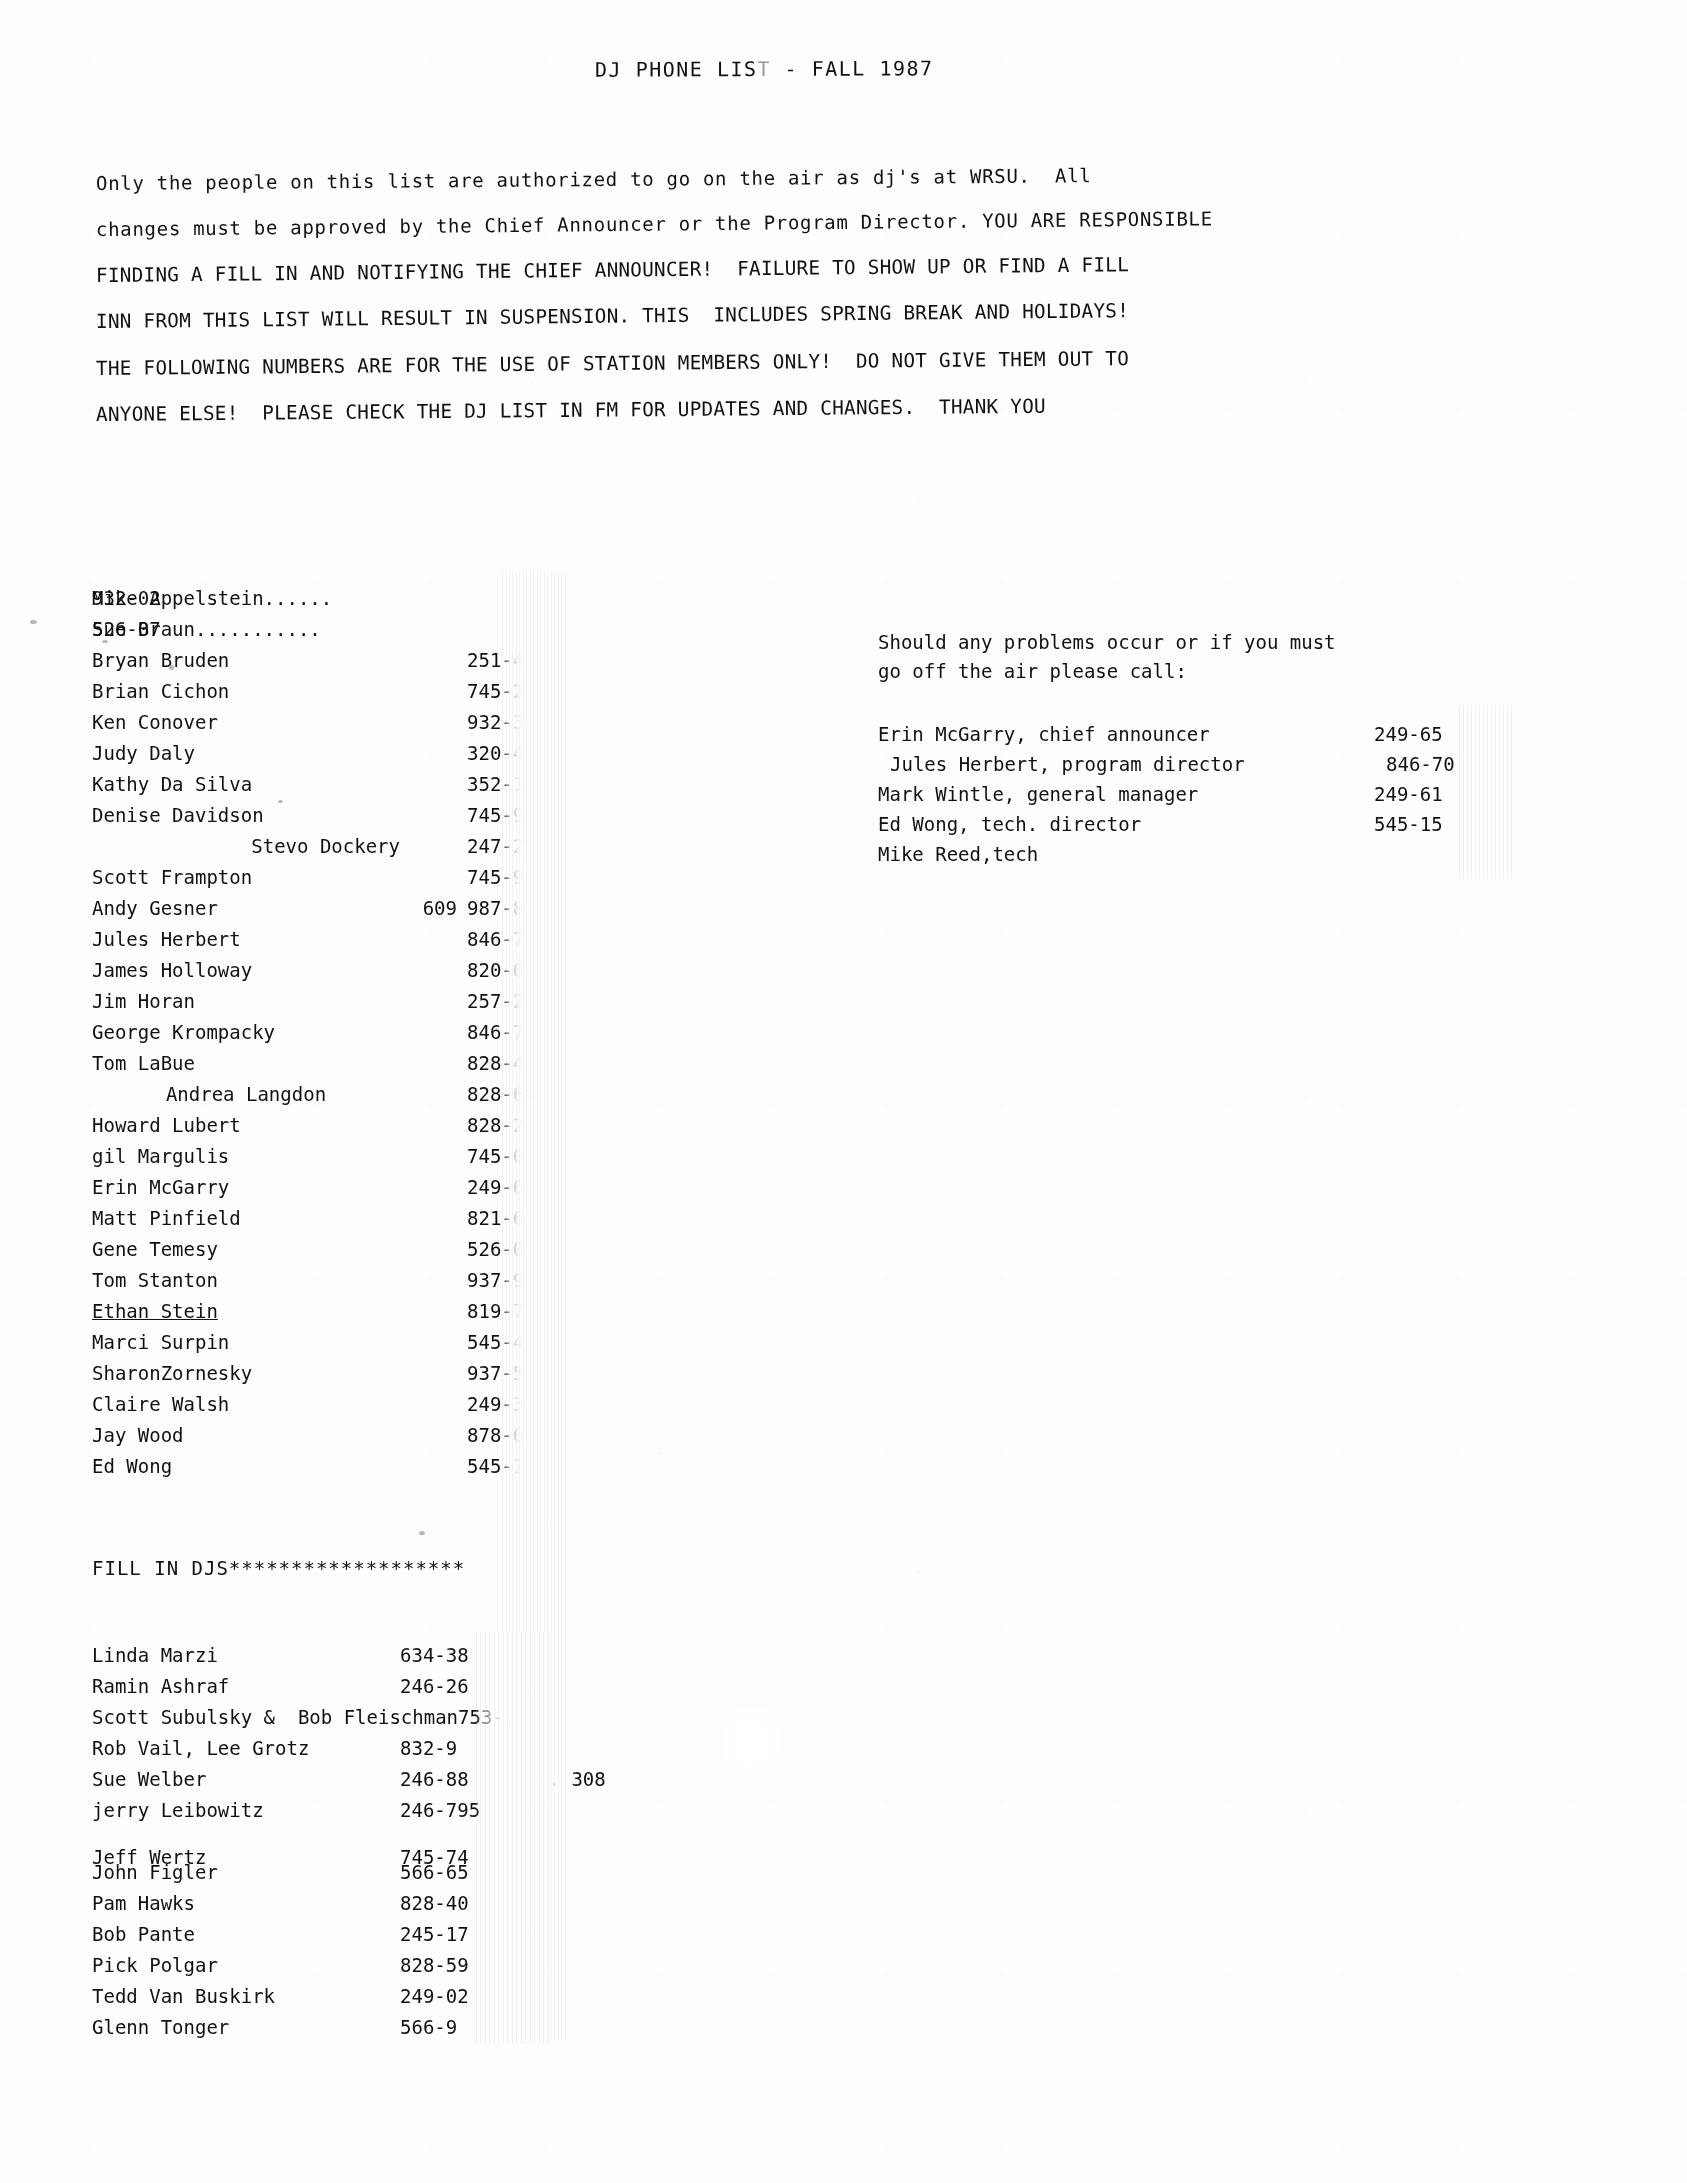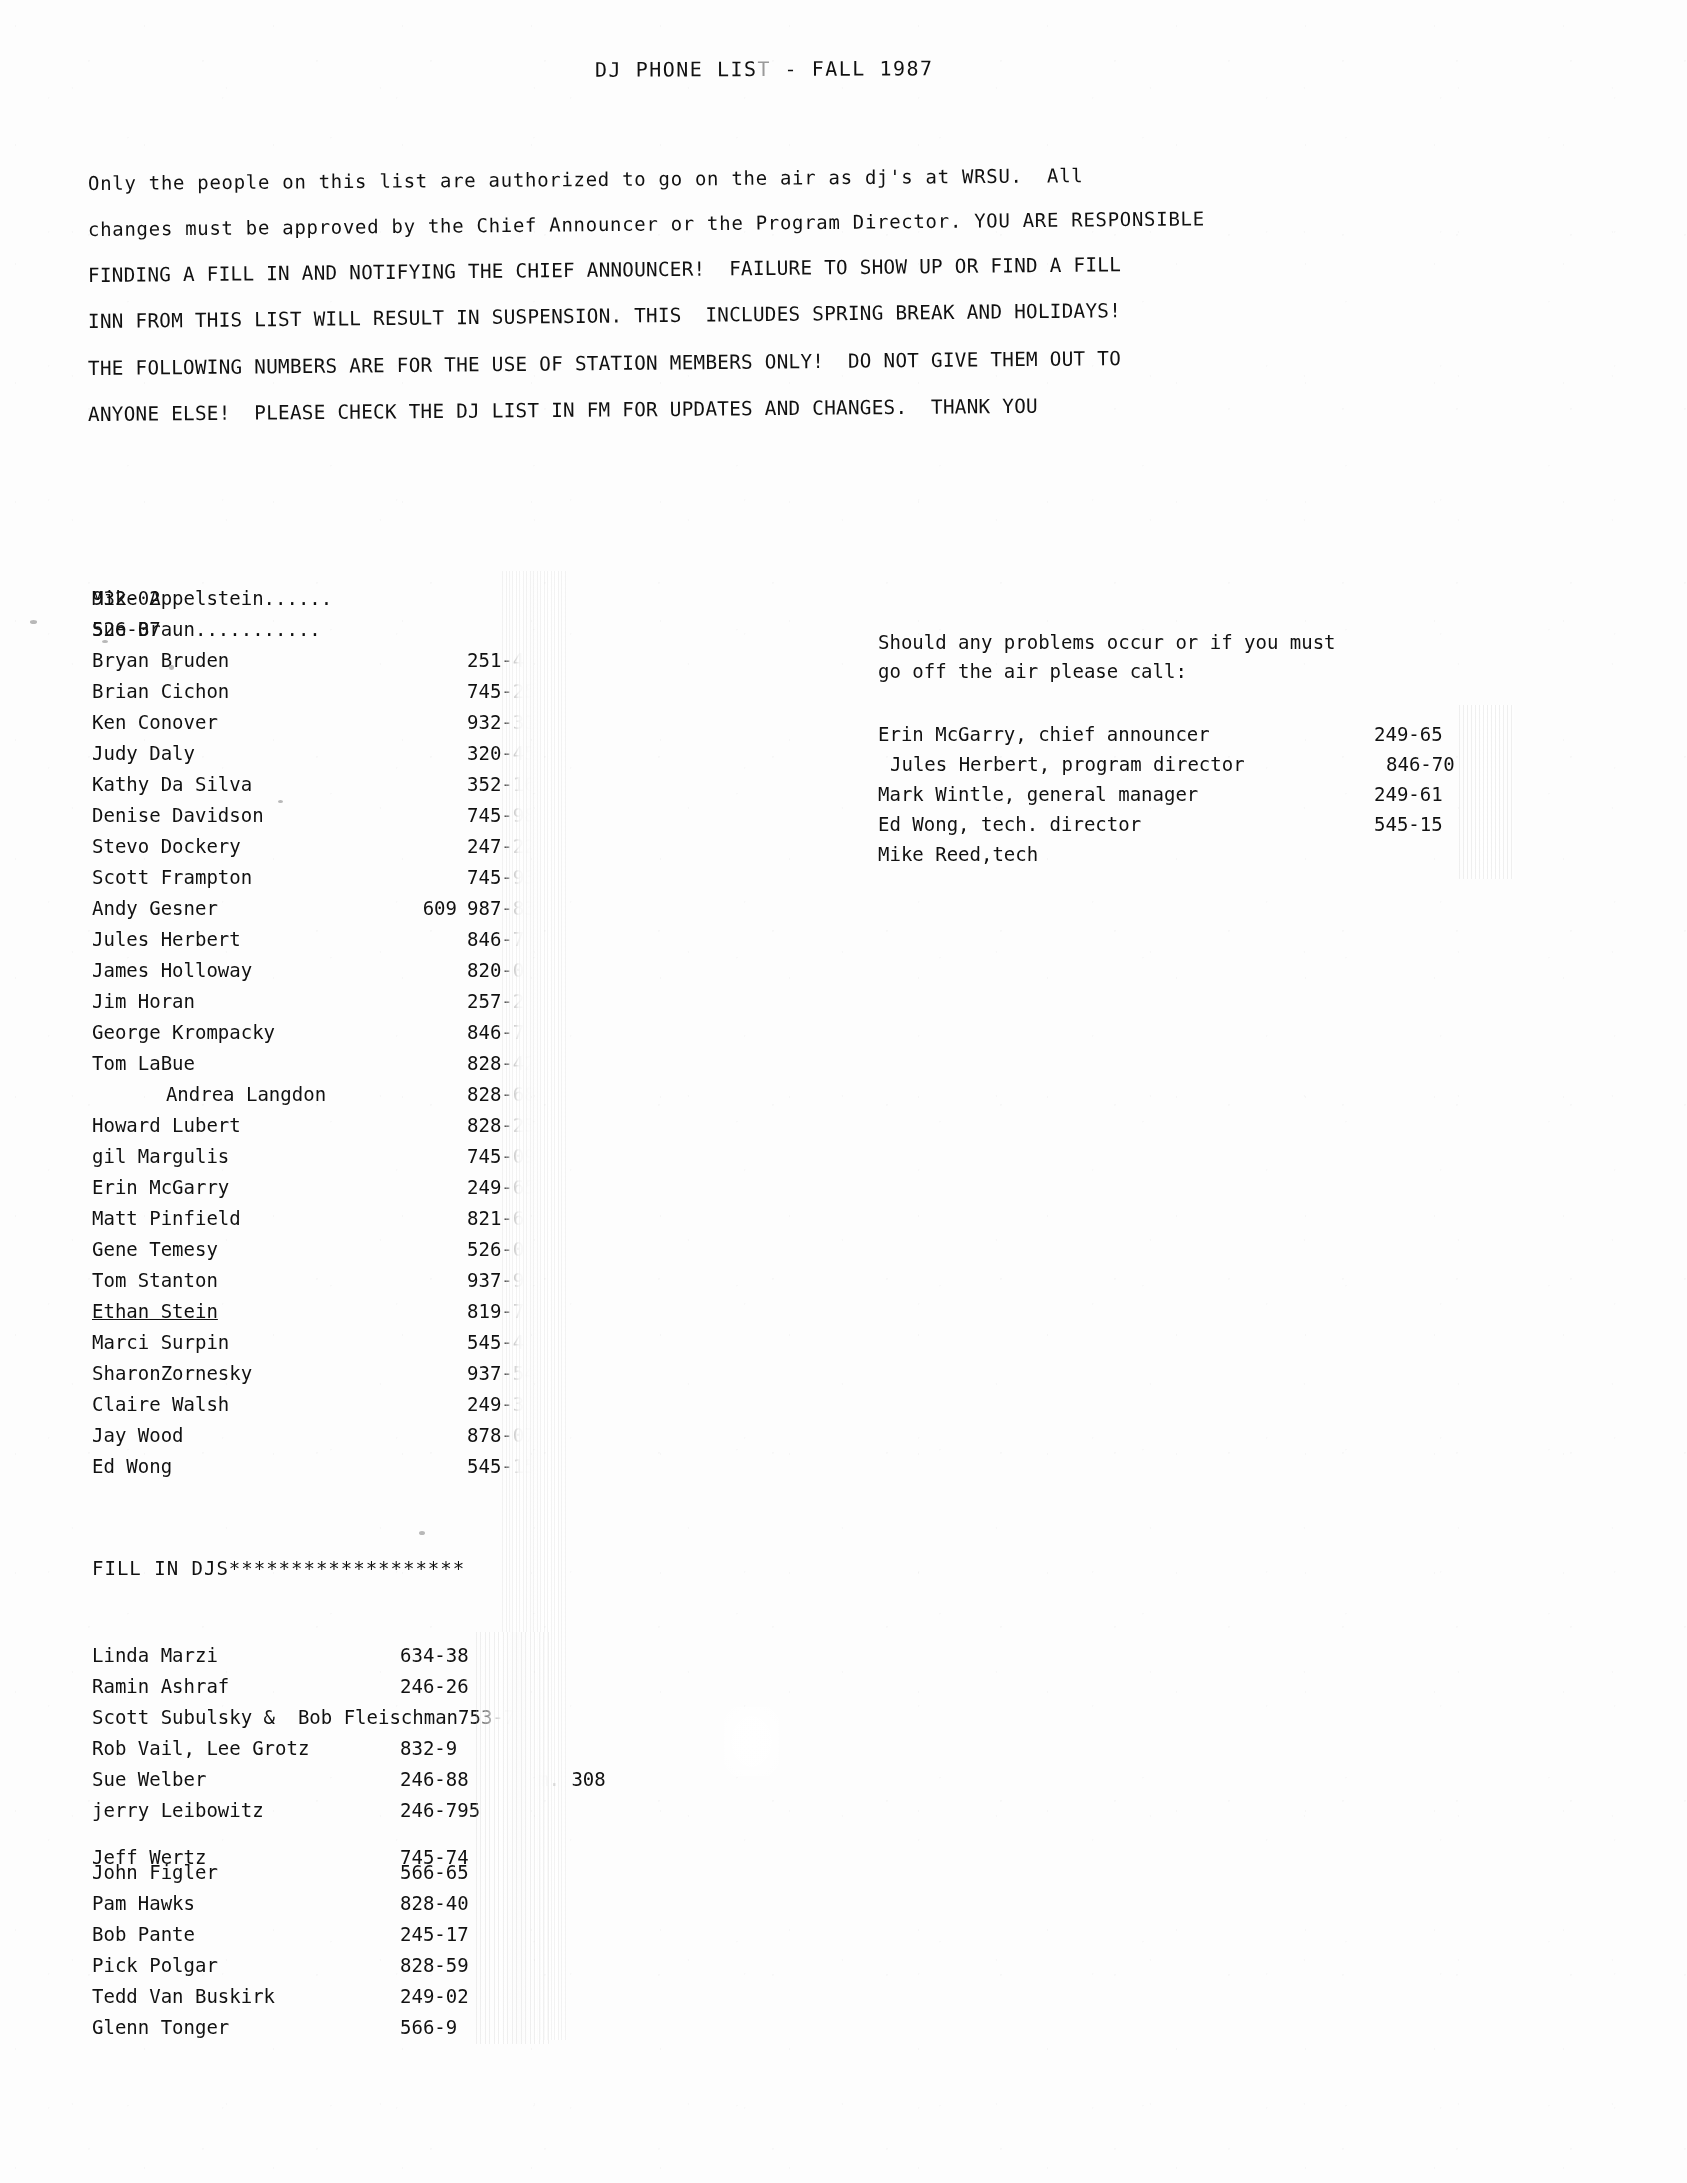--- a/index.html
+++ b/index.html
@@ -49,21 +49,21 @@
     font-size: 20px;
     letter-spacing: 1.5px;
     white-space: pre;
     transform: rotate(-0.25deg);
     z-index: 2;
   }
   .title .faded { color: #9a9a9a; }
 
   .intro {
     position: absolute;
-    left: 88px;
+    left: 96px;
     top: 174px;
     width: 1518px;
     z-index: 2;
   }
   .intro .ln {
     display: block;
     white-space: pre;
     font-size: 19px;
     line-height: 1;
     margin-bottom: 27px;
@@ -255,21 +255,21 @@
 
   <div class="dj-list">
       <span class="row"><span class="nm" style="width: 0px; white-space: pre;">Mike Appelstein......</span><span class="ac" style="width: 0px; text-align: right; padding-right: 0px;"></span><span class="ph">932-02</span></span>
       <span class="row"><span class="nm" style="width: 0px; white-space: pre;">Sue Braun...........</span><span class="ac" style="width: 0px; text-align: right; padding-right: 0px;"></span><span class="ph">526-07</span></span>
       <span class="row"><span class="nm" style="width: 308px;">Bryan Bruden</span><span class="ac" style="width: 57px; text-align: right; padding-right: 10px;"></span><span class="ph">251-4</span></span>
       <span class="row"><span class="nm" style="width: 308px;">Brian Cichon</span><span class="ac" style="width: 57px; text-align: right; padding-right: 10px;"></span><span class="ph">745-25</span></span>
       <span class="row"><span class="nm" style="width: 308px;">Ken Conover</span><span class="ac" style="width: 57px; text-align: right; padding-right: 10px;"></span><span class="ph">932-31</span></span>
       <span class="row"><span class="nm" style="width: 308px;">Judy Daly</span><span class="ac" style="width: 57px; text-align: right; padding-right: 10px;"></span><span class="ph">320-45</span></span>
       <span class="row"><span class="nm" style="width: 308px;">Kathy Da Silva</span><span class="ac" style="width: 57px; text-align: right; padding-right: 10px;"></span><span class="ph">352-16</span></span>
       <span class="row"><span class="nm" style="width: 308px;">Denise Davidson</span><span class="ac" style="width: 57px; text-align: right; padding-right: 10px;"></span><span class="ph">745-98</span></span>
-      <span class="row"><span class="nm" style="width: 308px;">Stevo Dockery</span><span class="ac" style="width: 57px; text-align: right; padding-right: 10px;"></span><span class="ph">247-22</span></span>
+      <span class="row"><span class="nm" style="width: 308px; text-align: right;">Stevo Dockery</span><span class="ac" style="width: 57px; text-align: right; padding-right: 10px;"></span><span class="ph">247-22</span></span>
       <span class="row"><span class="nm" style="width: 308px;">Scott Frampton</span><span class="ac" style="width: 57px; text-align: right; padding-right: 10px;"></span><span class="ph">745-93</span></span>
       <span class="row"><span class="nm" style="width: 308px;">Andy Gesner</span><span class="ac" style="width: 57px; text-align: right; padding-right: 10px;">609</span><span class="ph">987-83</span></span>
       <span class="row"><span class="nm" style="width: 308px;">Jules Herbert</span><span class="ac" style="width: 57px; text-align: right; padding-right: 10px;"></span><span class="ph">846-7</span></span>
       <span class="row"><span class="nm" style="width: 308px;">James Holloway</span><span class="ac" style="width: 57px; text-align: right; padding-right: 10px;"></span><span class="ph">820-0</span></span>
       <span class="row"><span class="nm" style="width: 308px;">Jim Horan</span><span class="ac" style="width: 57px; text-align: right; padding-right: 10px;"></span><span class="ph">257-2</span></span>
       <span class="row"><span class="nm" style="width: 308px;">George Krompacky</span><span class="ac" style="width: 57px; text-align: right; padding-right: 10px;"></span><span class="ph">846-7</span></span>
       <span class="row"><span class="nm" style="width: 308px;">Tom LaBue</span><span class="ac" style="width: 57px; text-align: right; padding-right: 10px;"></span><span class="ph">828-42</span></span>
       <span class="row"><span class="nm" style="width: 308px; text-align: center;">Andrea Langdon</span><span class="ac" style="width: 57px; text-align: right; padding-right: 10px;"></span><span class="ph">828-68</span></span>
       <span class="row"><span class="nm" style="width: 308px;">Howard Lubert</span><span class="ac" style="width: 57px; text-align: right; padding-right: 10px;"></span><span class="ph">828-23</span></span>
       <span class="row"><span class="nm" style="width: 308px;">gil Margulis</span><span class="ac" style="width: 57px; text-align: right; padding-right: 10px;"></span><span class="ph">745-09</span></span>

